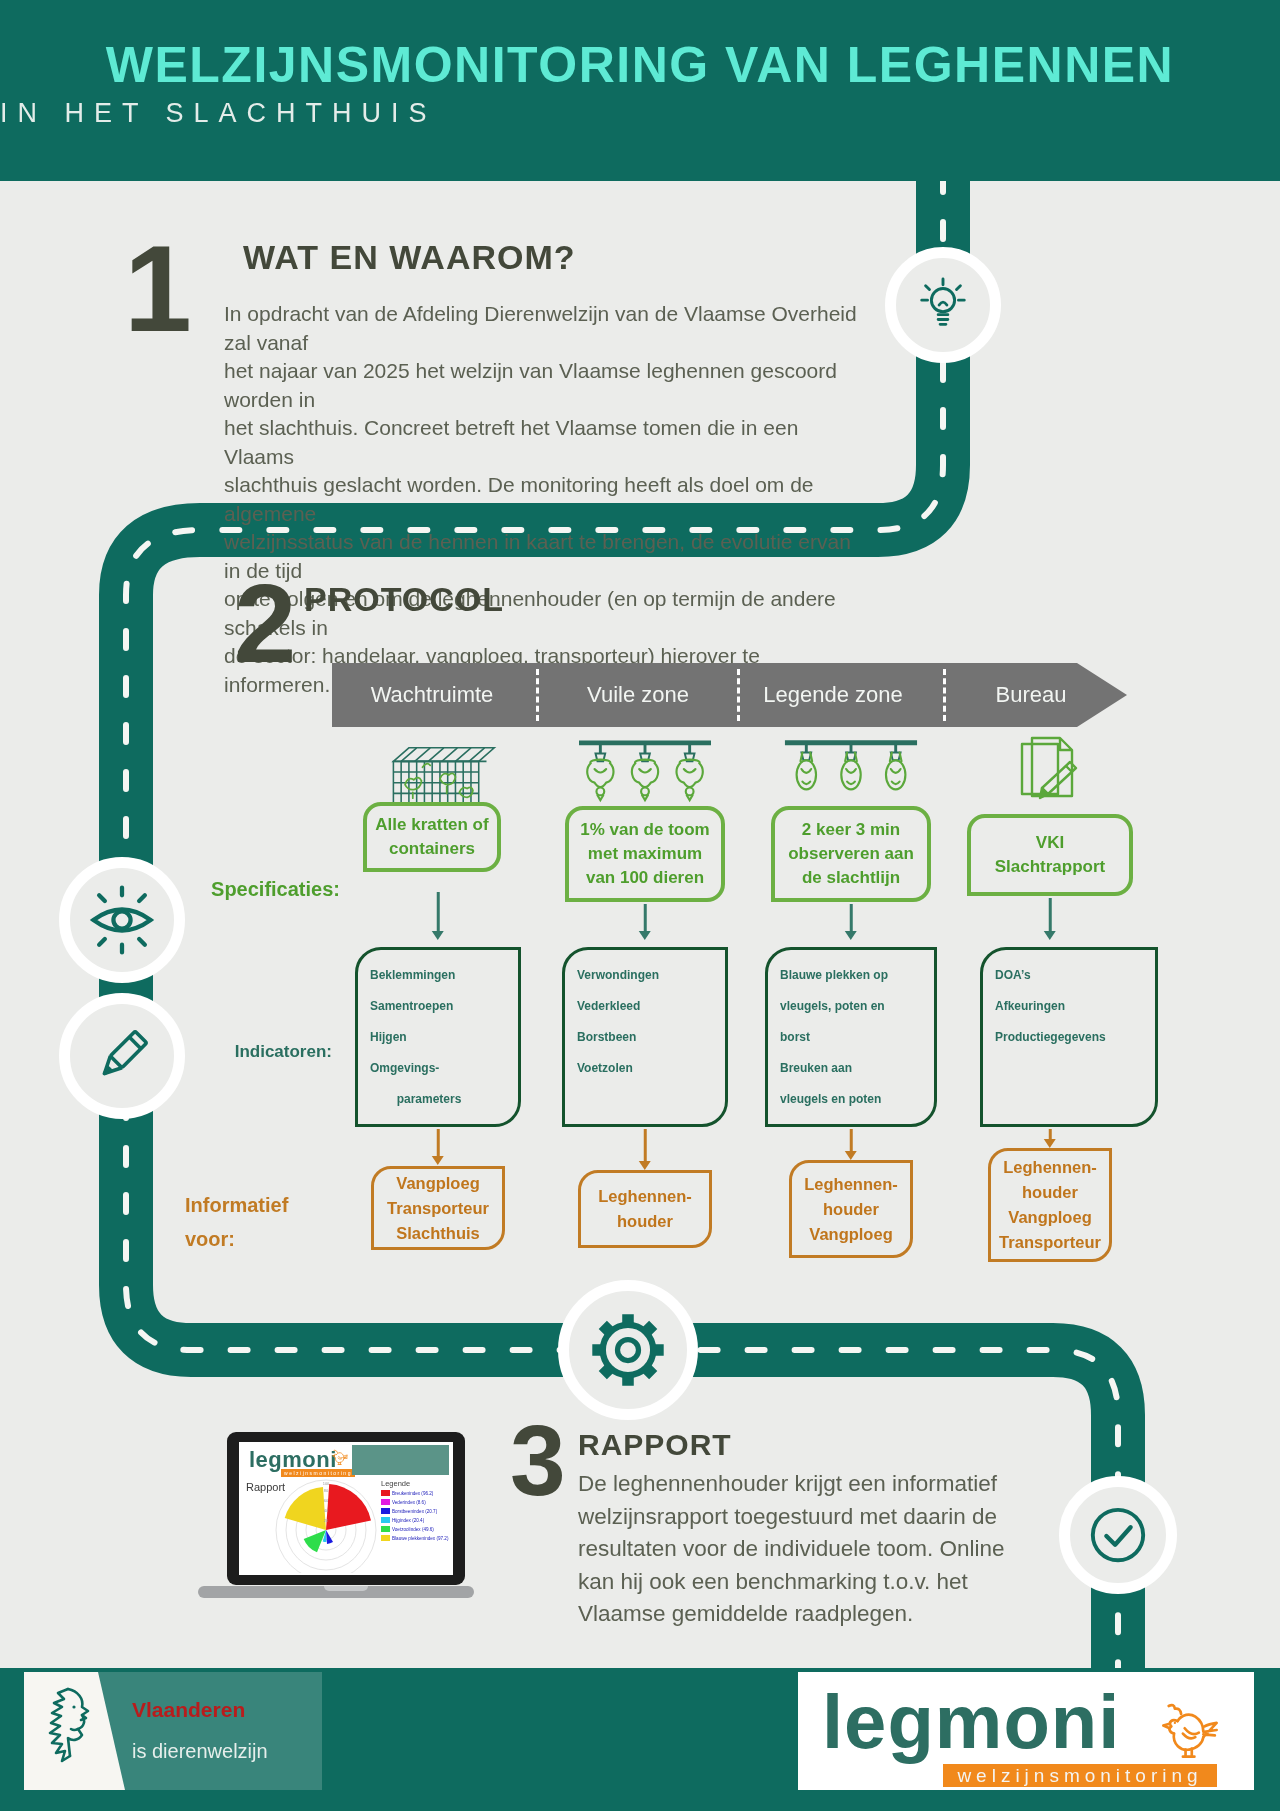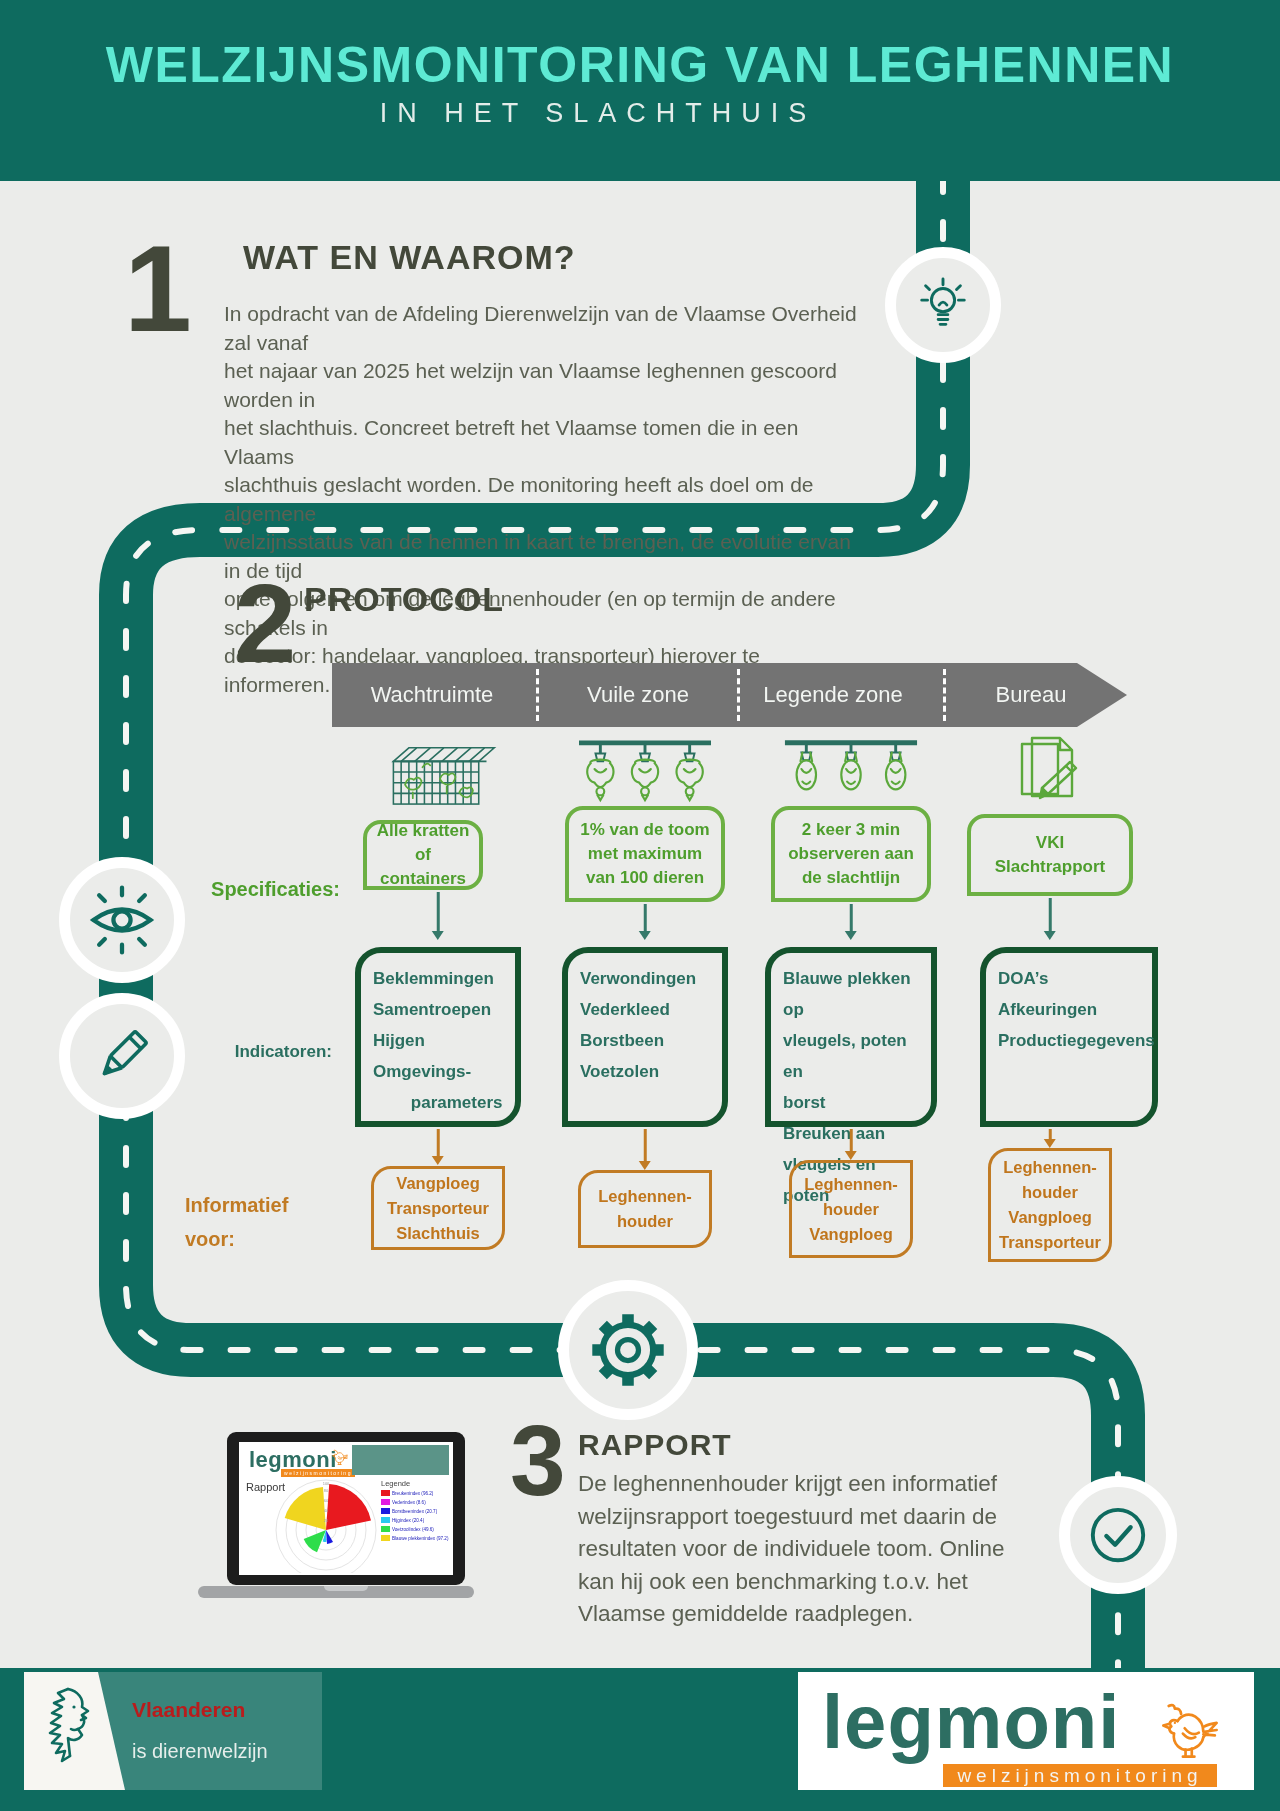--- a/index.html
+++ b/index.html
@@ -3,21 +3,21 @@
 <meta charset="utf-8">
 <style>
   html,body{margin:0;padding:0;background:#d8d9d7;}
   #poster{position:relative;width:1280px;height:1811px;background:#ebecea;overflow:hidden;
           font-family:"Liberation Sans",sans-serif;margin:0 auto;}
   .abs{position:absolute;}
   
   #header{left:0;top:0;width:1280px;height:181px;background:#0e6b5f;}
   #hdr-title{left:0;top:36px;width:1280px;text-align:center;color:#5eead4;font-size:50px;
              font-weight:bold;letter-spacing:1.5px;}
-  #hdr-sub{left:0;top:98px;width:1196px;text-align:center;color:#e3ece9;font-size:27px;
+  #hdr-sub{left:0;top:98px;width:1196px;text-align:left;color:#e3ece9;font-size:27px;
            letter-spacing:10px;}
   #footer{left:0;top:1668px;width:1280px;height:143px;background:#0e6b5f;}
   
   .stop{border-radius:50%;background:#ebecea;border:11px solid #ffffff;box-sizing:border-box;
         display:flex;align-items:center;justify-content:center;}
   
   .bignum{color:#43483a;font-weight:bold;line-height:1;}
   .sec-title{color:#43483a;font-weight:bold;letter-spacing:1px;}
   .sec-body{color:#5b6052;white-space:pre-line;}
   
@@ -30,22 +30,22 @@
   
   .rowlab{font-weight:bold;white-space:pre-line;margin-top:16px;}
   #lab-spec{left:170px;top:862px;width:170px;text-align:right;color:#4e9e2d;font-size:20px;}
   #lab-ind{left:160px;top:1026px;width:172px;text-align:right;color:#2a6f60;font-size:17px;}
   #lab-info{left:185px;top:1172px;color:#c17b24;font-size:20px;line-height:34px;}
   
   .spec-box{border:4px solid #6cb043;border-radius:18px 18px 18px 0;color:#4e9e2d;
             font-weight:bold;font-size:17px;line-height:24px;text-align:center;
             display:flex;align-items:center;justify-content:center;white-space:pre-line;
             box-sizing:border-box;}
-  .ind-box{border:6px solid #14532d;border-radius:26px 0 26px 0;color:#2a6f60;
-           font-weight:bold;font-size:17px;line-height:31px;padding:10px 12px;
+  .ind-box{border:3px solid #14532d;border-radius:26px 0 26px 0;color:#2a6f60;
+           font-weight:bold;font-size:12px;line-height:31px;padding:10px 12px;
            white-space:pre-wrap;box-sizing:border-box;}
   .info-box{border:3px solid #c17b24;border-radius:20px 0 20px 0;color:#c0761d;
             font-weight:bold;font-size:16.5px;line-height:25px;text-align:center;
             display:flex;align-items:center;justify-content:center;white-space:pre-line;
             box-sizing:border-box;}
   
   .varrow{position:absolute;width:2.5px;transform:translateX(-50%);}
   .varrow::after{content:"";position:absolute;left:50%;bottom:-8px;transform:translateX(-50%);
     border-left:6px solid transparent;border-right:6px solid transparent;}
   .varrow.teal{background:#35796a;} .varrow.teal::after{border-top:9px solid #35796a;}
@@ -236,21 +236,21 @@
       <path d="M26,52 L24,62 L32,58 Z" fill="#5ba83b"></path>
       <path d="M50,30 L56,36"></path>
     </g>
   </svg>
 
   <div class="abs rowlab" id="lab-spec">Specificaties:</div>
   <div class="abs rowlab" id="lab-ind">Indicatoren:</div>
   <div class="abs rowlab" id="lab-info">Informatief
 voor:</div>
 
-  <div class="abs spec-box" style="left:363px;top:820px;width:120px;height:70px">Alle kratten of
+  <div class="abs spec-box" style="left:363px;top:802px;width:138px;height:70px">Alle kratten of
 containers</div>
   <div class="abs spec-box" style="left:565px;top:806px;width:160px;height:96px">1% van de toom
 met maximum
 van 100 dieren</div>
   <div class="abs spec-box" style="left:771px;top:806px;width:160px;height:96px">2 keer 3 min
 observeren aan
 de slachtlijn</div>
   <div class="abs spec-box" style="left:967px;top:814px;width:166px;height:82px">VKI
 Slachtrapport</div>
 

